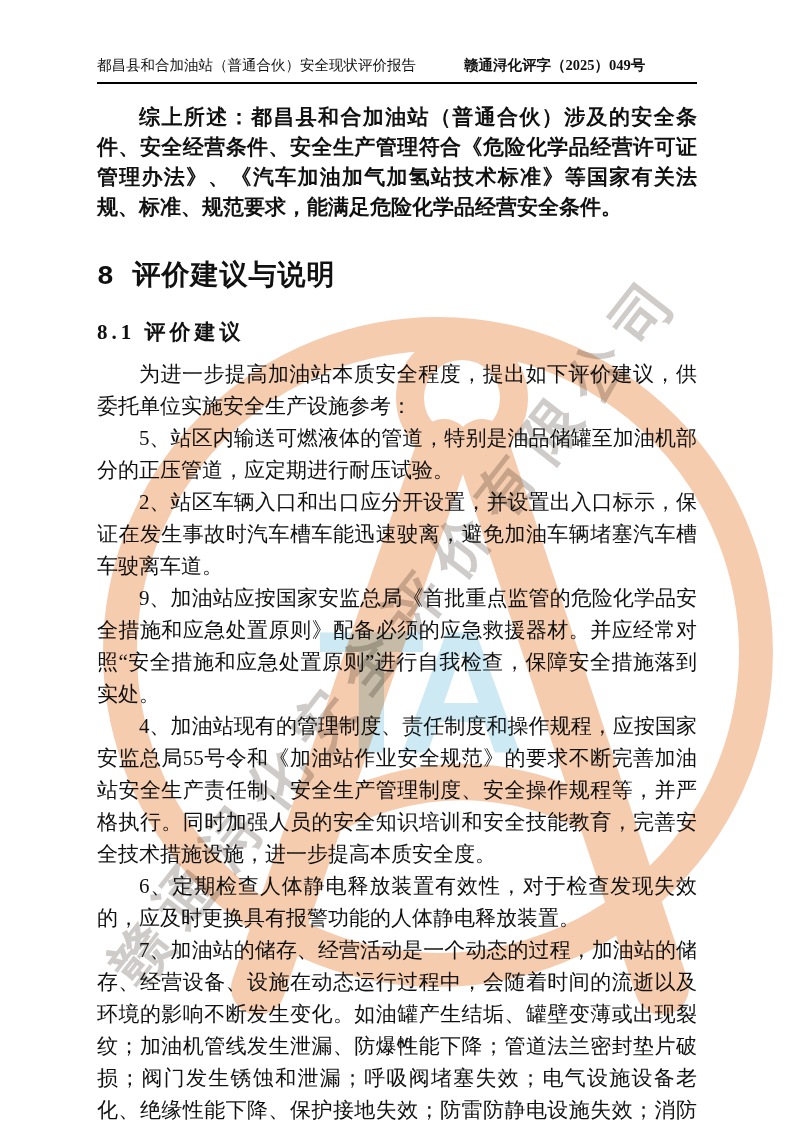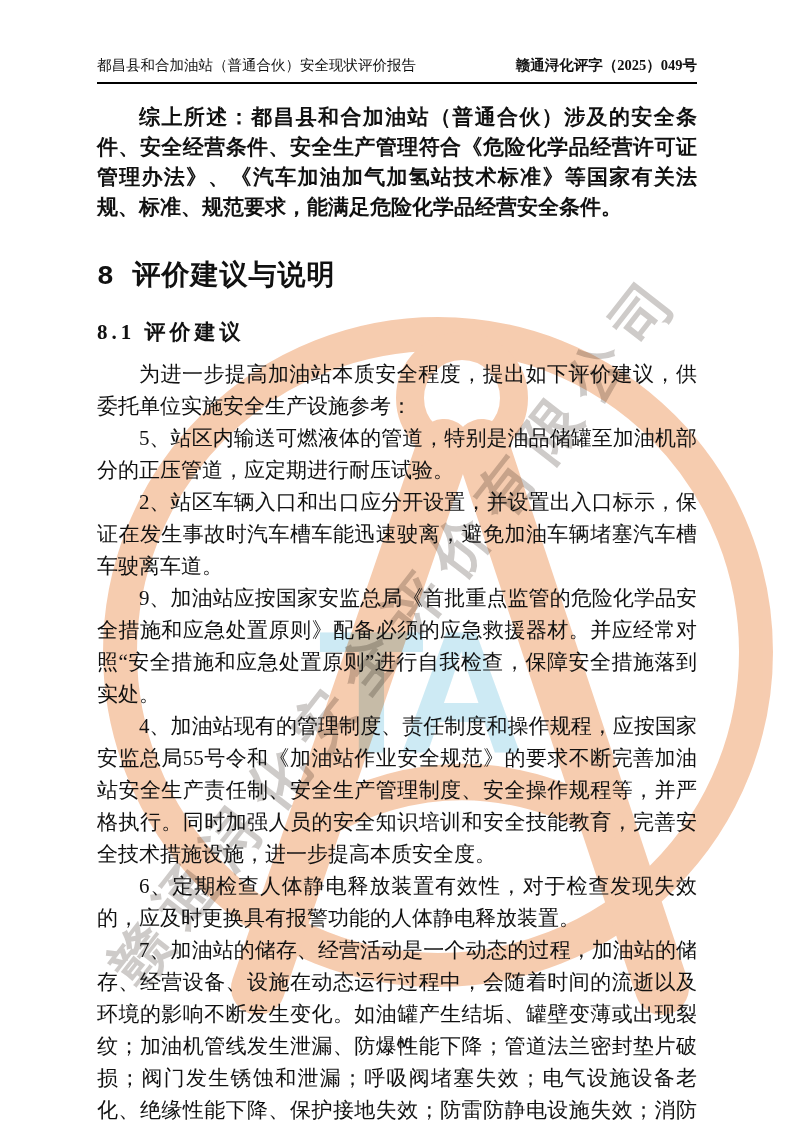--- a/index.html
+++ b/index.html
@@ -40,21 +40,21 @@
     color: rgba(135, 205, 228, 0.42);
     mix-blend-mode: multiply;
   }
 
   
   .sheet {
     position: absolute; left: 97px; top: 56px; width: 600px;
     z-index: 1;
   }
   .hdr {
-    display: flex; justify-content: space-between; align-items: flex-end;
+    display: flex; align-items: flex-end;
     font-size: 14.5px;
     padding-bottom: 7px;
     border-bottom: 2px solid #000;
   }
   .hdr-right { font-weight: bold; margin-left: 48px; }
 
   .summary {
     margin-top: 18px;
     font-size: 21px; font-weight: bold;
     line-height: 30px;

